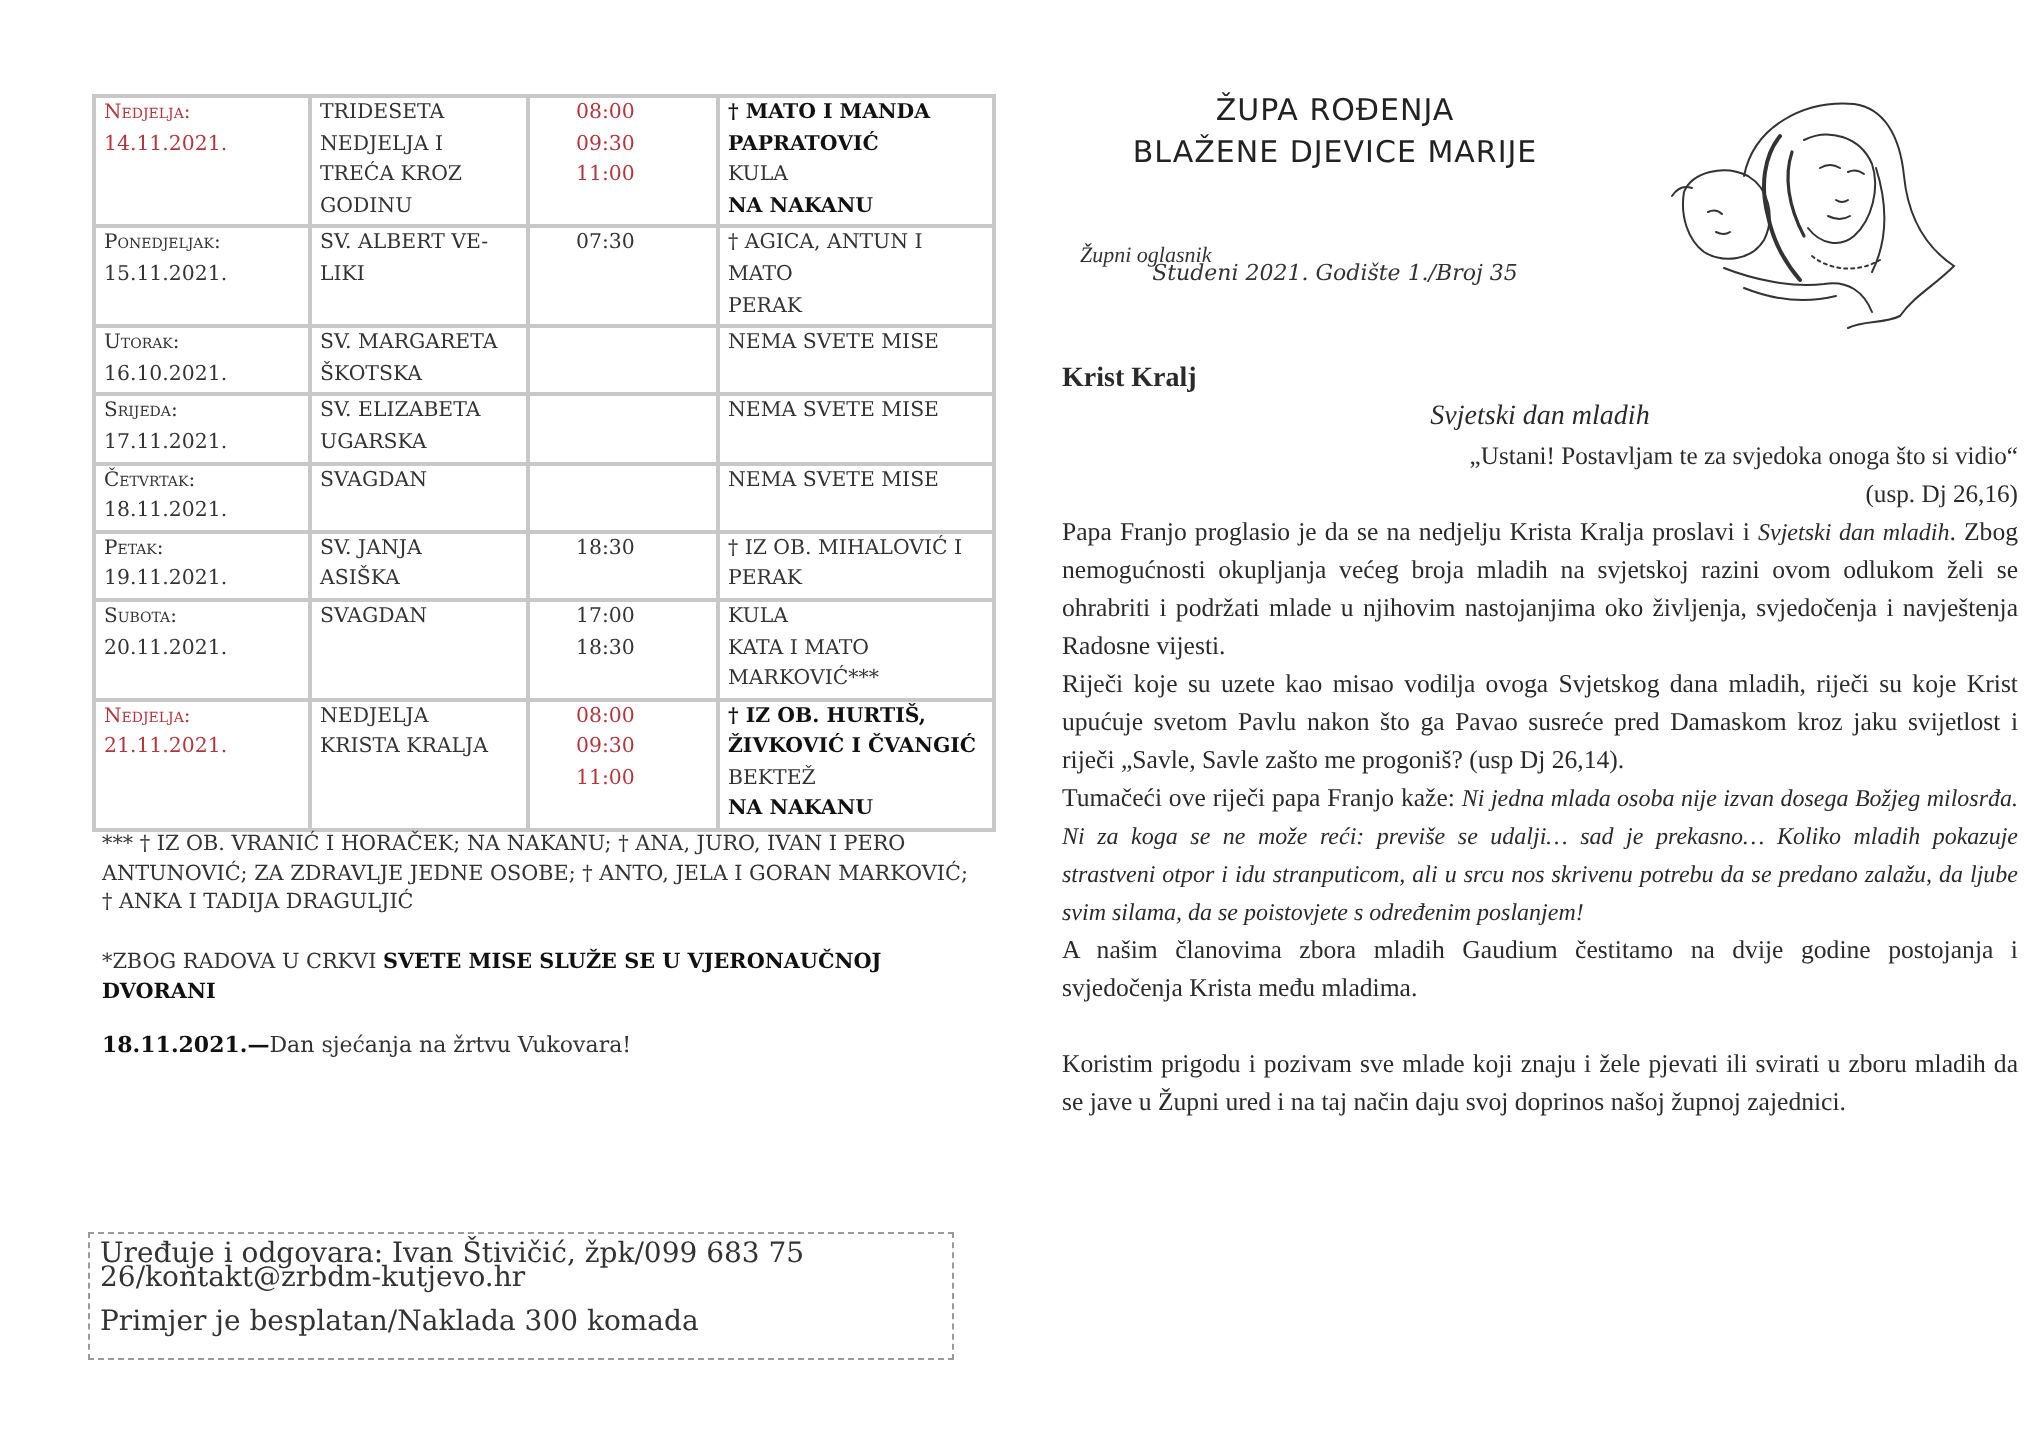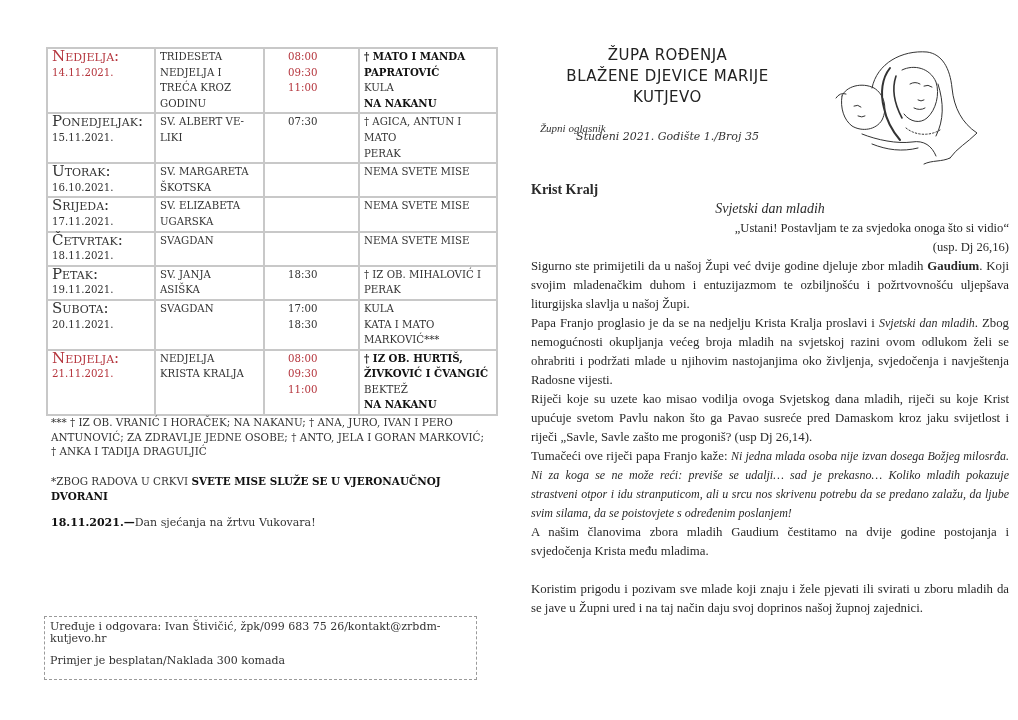--- a/index.html
+++ b/index.html
@@ -5,37 +5,37 @@
   html,body{margin:0;padding:0;background:#fff;}
   body{width:1018px;height:720px;position:relative;overflow:hidden;color:#222;}
 
   
   #schedule{position:absolute;left:46px;top:47px;width:452px;border-collapse:collapse;
     font-family:"DejaVu Serif",serif;font-size:10.2px;line-height:15.6px;color:#333;}
   #schedule td{border:2px solid #c8c8c8;vertical-align:top;padding:0 4px 1px 4px;}
   #schedule td.c1{width:98px;}
   #schedule td.c2{width:99px;}
   #schedule td.c3{width:66px;padding-left:23px;}
-  .dayname{font-variant:small-caps;font-size:15px;}
+  .dayname{font-variant:small-caps;font-size:10px;}
   .red{color:#b5353d;}
   .it{}
   .b{font-weight:bold;color:#111;}
   .line{display:block;}
 
   
   .notes{position:absolute;left:51px;width:440px;font-family:"DejaVu Serif",serif;
     font-size:10.4px;line-height:14.6px;color:#333;}
   #note1{top:415px;}
   #note2{top:474px;}
   #note3{top:516px;font-size:11px;}
   .notes .b{color:#111;}
 
   
   #footer-box{position:absolute;left:44px;top:616px;width:426px;height:58px;border:1px dashed #9a9a9a;
-    font-family:"DejaVu Serif",serif;font-size:11px;color:#333;padding:4px 0 0 5px;}
+    font-family:"DejaVu Serif",serif;font-size:14px;color:#333;padding:4px 0 0 5px;}
   #footer-box div{line-height:12px;margin-bottom:10px;}
 
   
   #parish-title{position:absolute;left:540px;top:45px;width:255px;text-align:center;
     font-family:"DejaVu Sans",sans-serif;font-size:15px;line-height:21px;letter-spacing:0.5px;color:#222;}
   #bulletin-name{position:absolute;left:540px;top:110px;width:255px;
     font-family:Liberation Serif, serif;font-style:italic;font-size:11px;color:#333;margin-top:12px;}
   #issue-line{position:absolute;left:540px;top:130px;width:255px;text-align:center;
     font-family:"DejaVu Serif",serif;font-style:italic;font-size:11px;color:#333;}
   #madonna{position:absolute;left:832px;top:48px;width:150px;height:118px;}
@@ -204,21 +204,20 @@
 </div>
 
 <div id="footer-box">
   <div>Uređuje i odgovara: Ivan Štivičić, žpk/099 683 75 26/kontakt@zrbdm-kutjevo.hr</div>
   <div>Primjer je besplatan/Naklada 300 komada</div>
 </div>
 
 <div id="parish-title">
   <div>ŽUPA ROĐENJA</div>
   <div>BLAŽENE DJEVICE MARIJE</div>
-  <div>KUTJEVO</div>
 </div>
 <div id="bulletin-name">Župni oglasnik</div>
 <div id="issue-line">Studeni 2021. Godište 1./Broj 35</div>
 
 <svg id="madonna" viewBox="0 0 150 118">
   <g fill="none" stroke="#333" stroke-width="1" stroke-linecap="round">
 
     <path d="M40 40 C45 15,70 2,95 4 C110 6,118 20,120 40 C122 60,130 75,145 85 C135 95,125 100,118 110"></path>
     <path d="M58 20 C50 30,48 45,52 60 C55 75,62 85,68 92" stroke-width="2"></path>
 
@@ -240,20 +239,19 @@
     <path d="M74 80 C84 88,98 88,108 82" stroke-dasharray="1.5 2"></path>
     <path d="M118 110 C110 114,100 112,92 116"></path>
   </g>
 </svg>
 
 <div id="article">
   <h2>Krist Kralj</h2>
   <div class="subtitle">Svjetski dan mladih</div>
   <div class="quote">„Ustani! Postavljam te za svjedoka onoga što si vidio“</div>
   <div class="quote">(usp. Dj 26,16)</div>
-  <p><span>Sigurno ste primijetili da u našoj Župi već dvije godine djeluje zbor mladih </span><b>Gaudium</b><span>. Koji svojim mladenačkim duhom i entuzijazmom te ozbiljnošću i požrtvovnošću uljepšava liturgijska slavlja u našoj Župi.</span></p>
   <p><span>Papa Franjo proglasio je da se na nedjelju Krista Kralja proslavi i </span><span class="i">Svjetski dan mladih</span><span>. Zbog nemogućnosti okupljanja većeg broja mladih na svjetskoj razini ovom odlukom želi se ohrabriti i podržati mlade u njihovim nastojanjima oko življenja, svjedočenja i navještenja Radosne vijesti.</span></p>
   <p>Riječi koje su uzete kao misao vodilja ovoga Svjetskog dana mladih, riječi su koje Krist upućuje svetom Pavlu nakon što ga Pavao susreće pred Damaskom kroz jaku svijetlost i riječi „Savle, Savle zašto me progoniš? (usp Dj 26,14).</p>
   <p><span>Tumačeći ove riječi papa Franjo kaže: </span><span class="i">Ni jedna mlada osoba nije izvan dosega Božjeg milosrđa. Ni za koga se ne može reći: previše se udalji… sad je prekasno… Koliko mladih pokazuje strastveni otpor i idu stranputicom, ali u srcu nos skrivenu potrebu da se predano zalažu, da ljube svim silama, da se poistovjete s određenim poslanjem!</span></p>
   <p>A našim članovima zbora mladih Gaudium čestitamo na dvije godine postojanja i svjedočenja Krista među mladima.</p>
   <div class="gap"></div>
   <p>Koristim prigodu i pozivam sve mlade koji znaju i žele pjevati ili svirati u zboru mladih da se jave u Župni ured i na taj način daju svoj doprinos našoj župnoj zajednici.</p>
 </div>
 
 </body></html>

